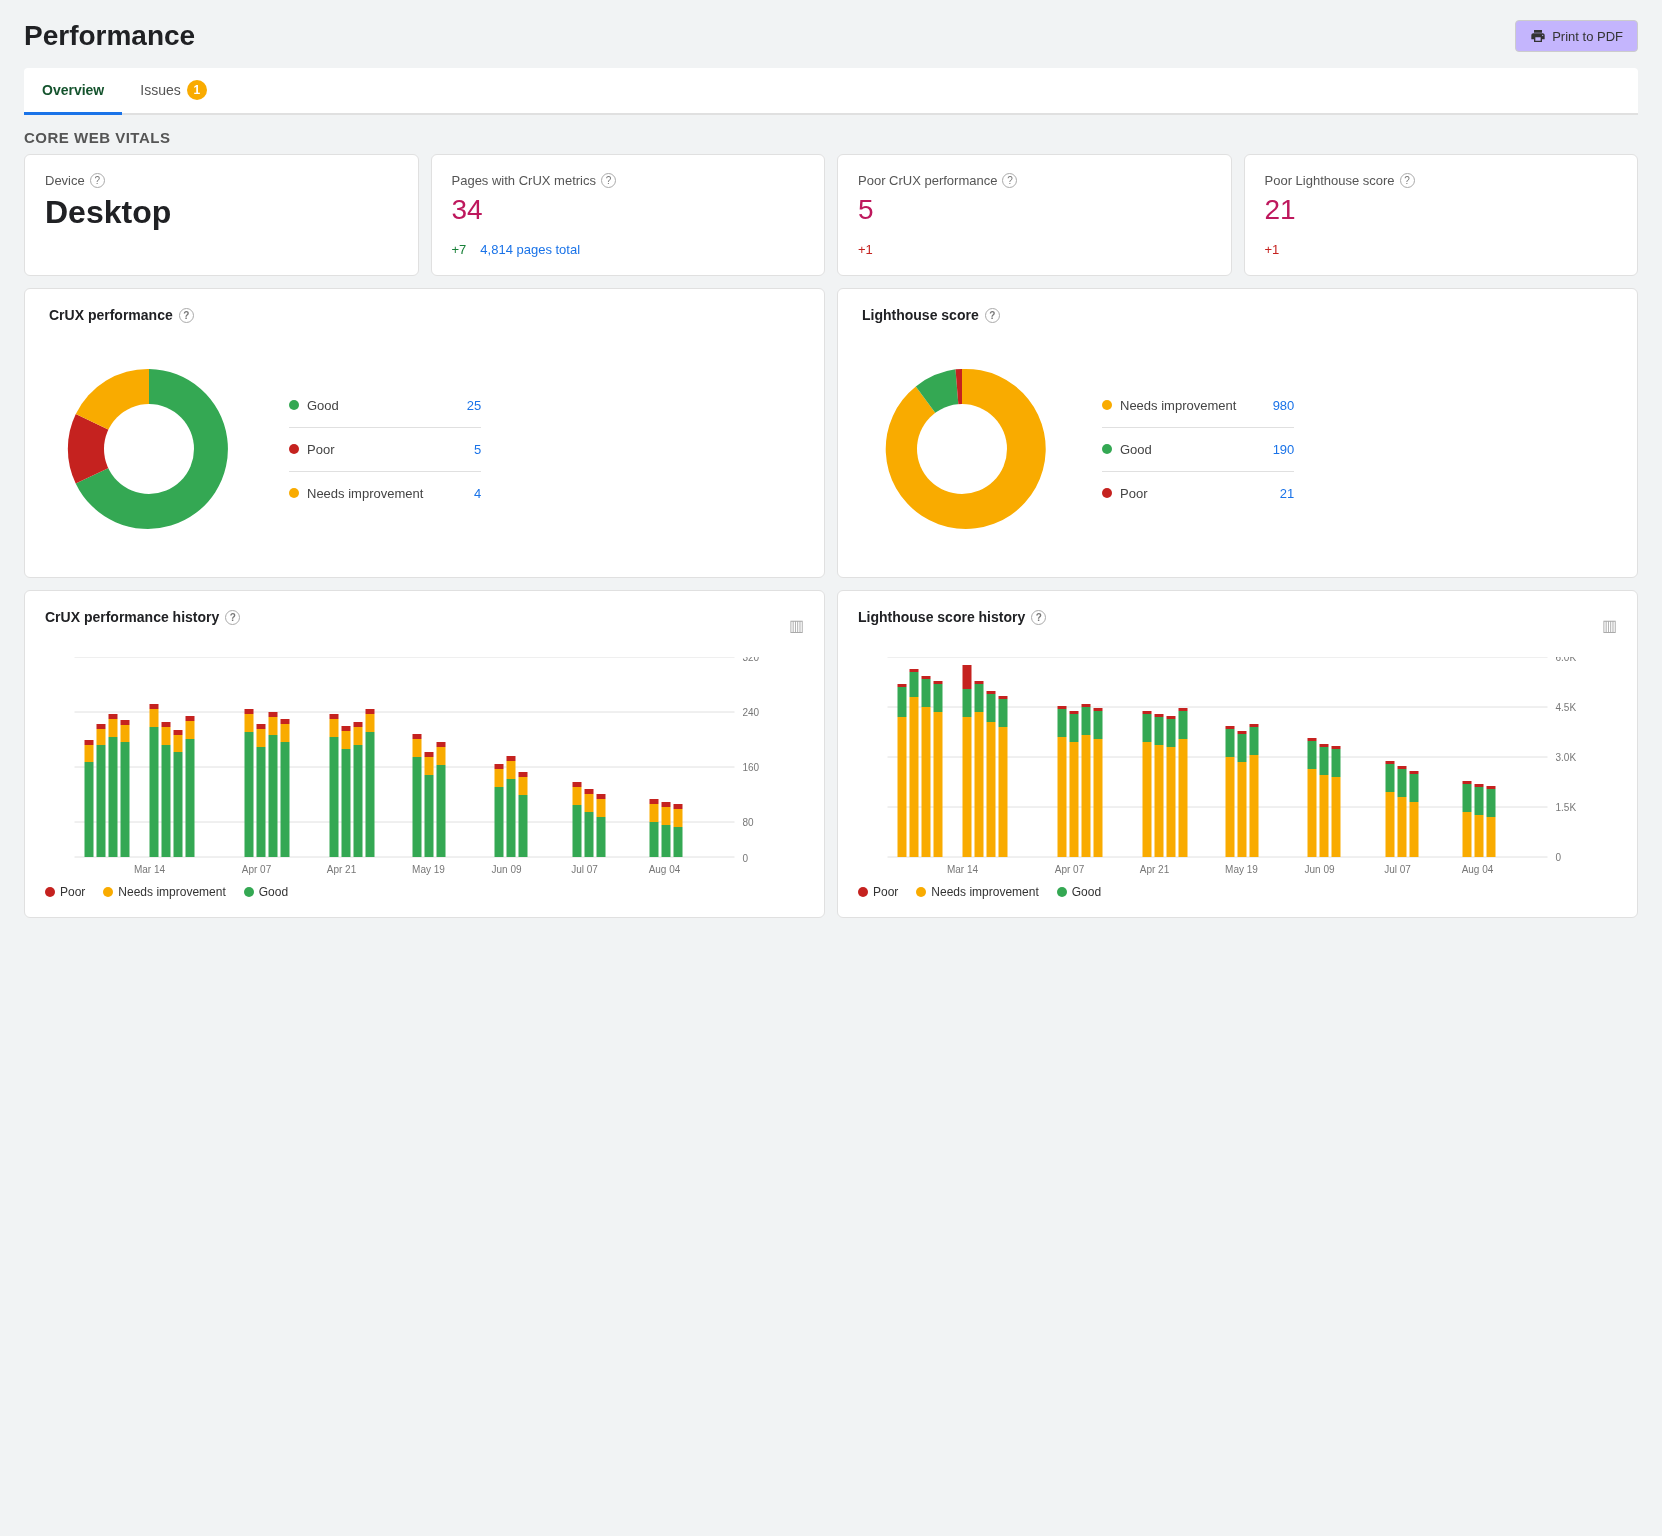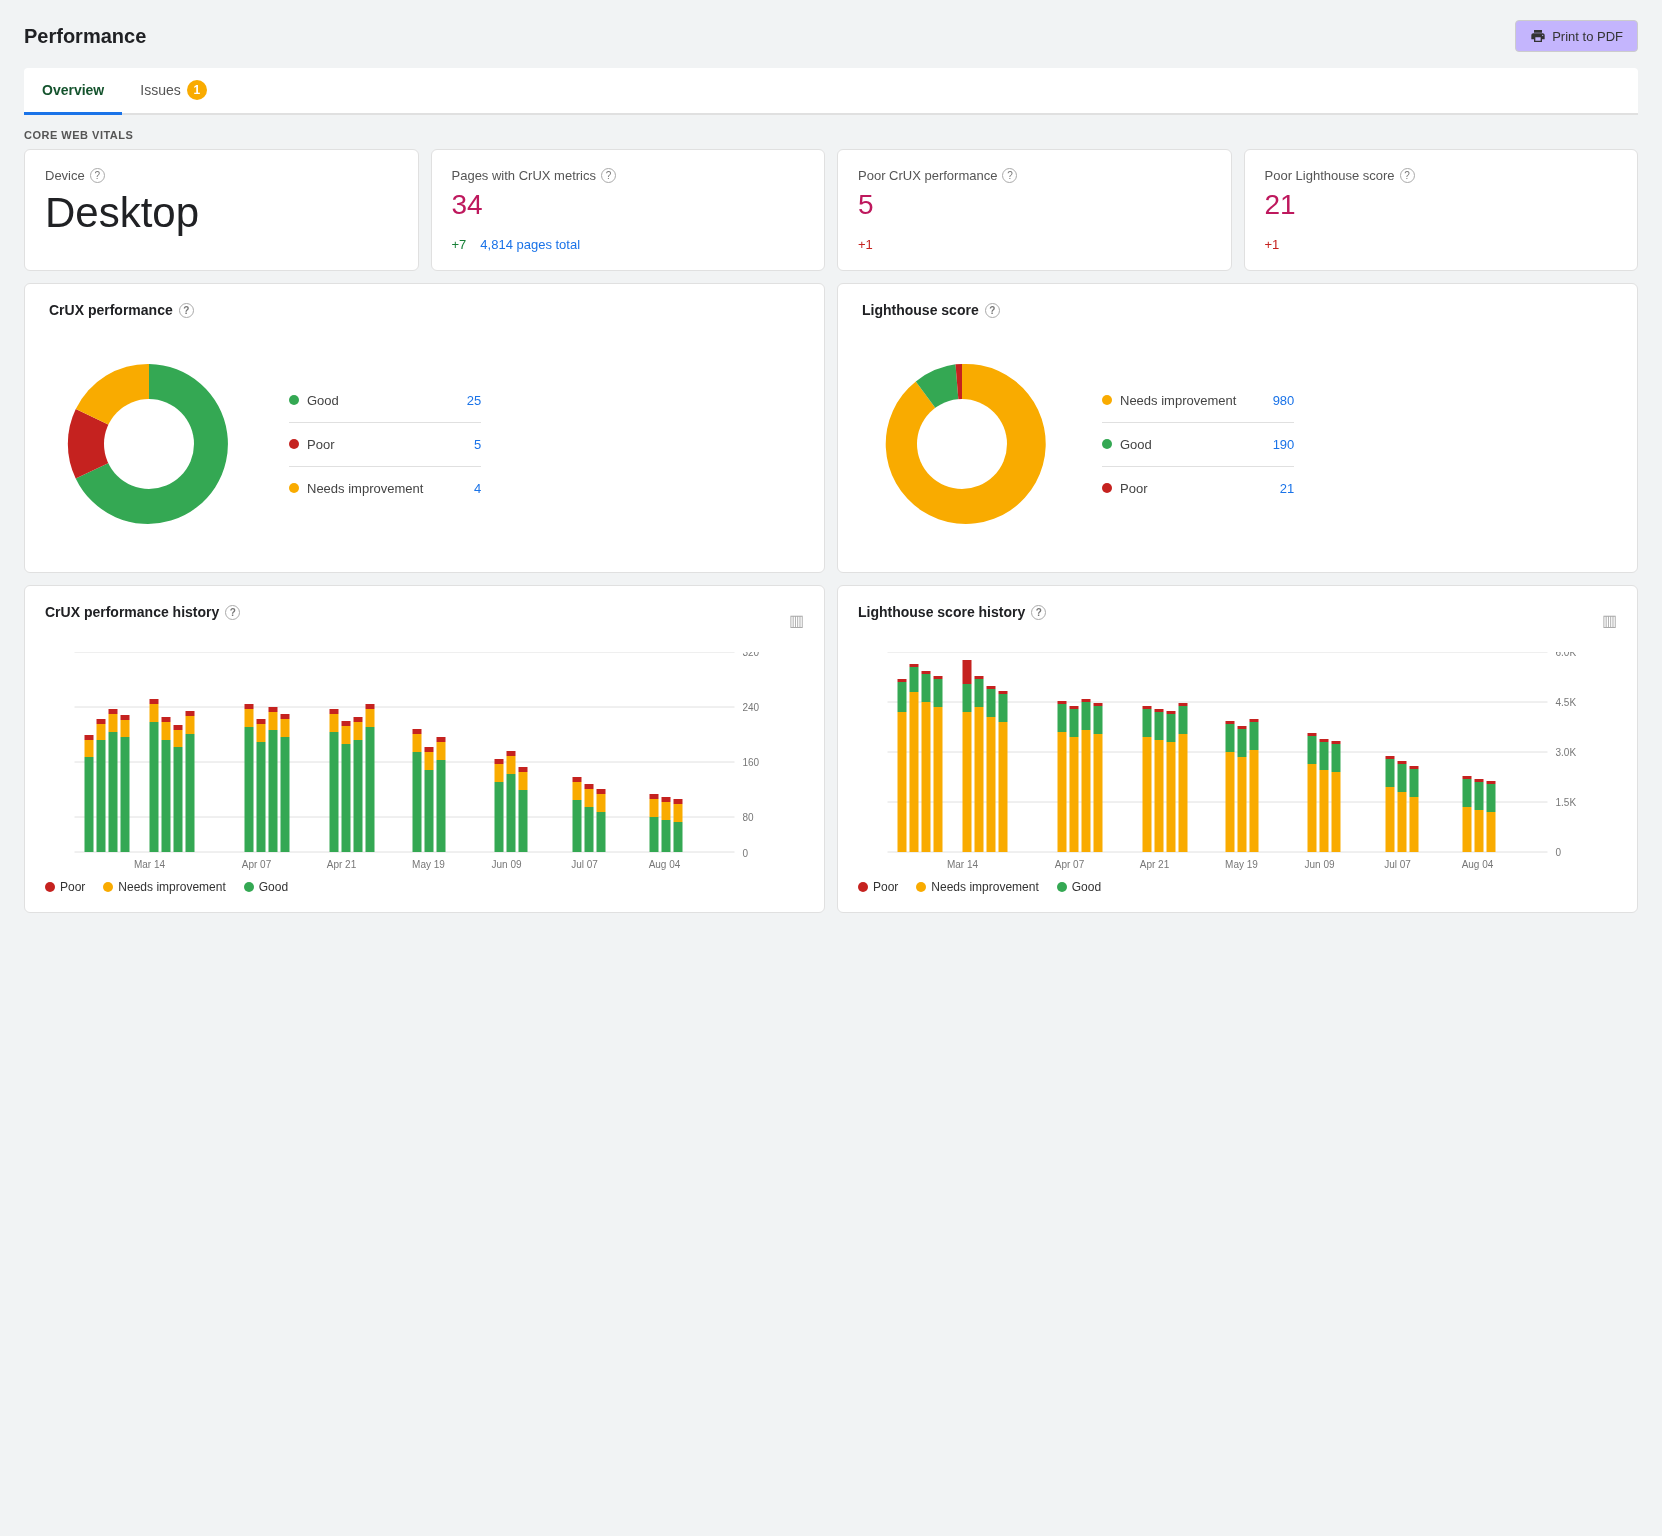--- a/index.html
+++ b/index.html
@@ -14,21 +14,21 @@
       padding: 20px 24px;
       max-width: 1662px;
     }
     .page-header {
       display: flex;
       justify-content: space-between;
       align-items: center;
       margin-bottom: 16px;
     }
     .page-title {
-      font-size: 20px;
+      font-size: 28px;
       font-weight: 700;
       color: #202124;
     }
     .print-btn {
       display: flex;
       align-items: center;
       gap: 6px;
       border: 1px solid #ccc;
       background: #c4b5fd;
       padding: 7px 14px;
@@ -66,21 +66,21 @@
       border-radius: 50%;
       width: 20px;
       height: 20px;
       display: flex;
       align-items: center;
       justify-content: center;
       font-size: 12px;
       font-weight: 700;
     }
     .section-label {
-      font-size: 11px;
+      font-size: 15px;
       font-weight: 700;
       color: #555;
       letter-spacing: 0.5px;
       padding: 14px 0 8px 0;
       text-transform: uppercase;
     }
     .cards-row {
       display: grid;
       grid-template-columns: 1fr 1fr 1fr 1fr;
       gap: 12px;
@@ -94,22 +94,22 @@
     }
     .card-label {
       font-size: 13px;
       color: #555;
       margin-bottom: 6px;
       display: flex;
       align-items: center;
       gap: 5px;
     }
     .card-value-device {
-      font-size: 42px;
-      font-weight: 400;
+      font-size: 32px;
+      font-weight: 700;
       color: #202124;
     }
     .card-value-blue {
       font-size: 28px;
       font-weight: 400;
       color: #be185d;
       margin-bottom: 16px;
     }
     .card-sub {
       display: flex;

